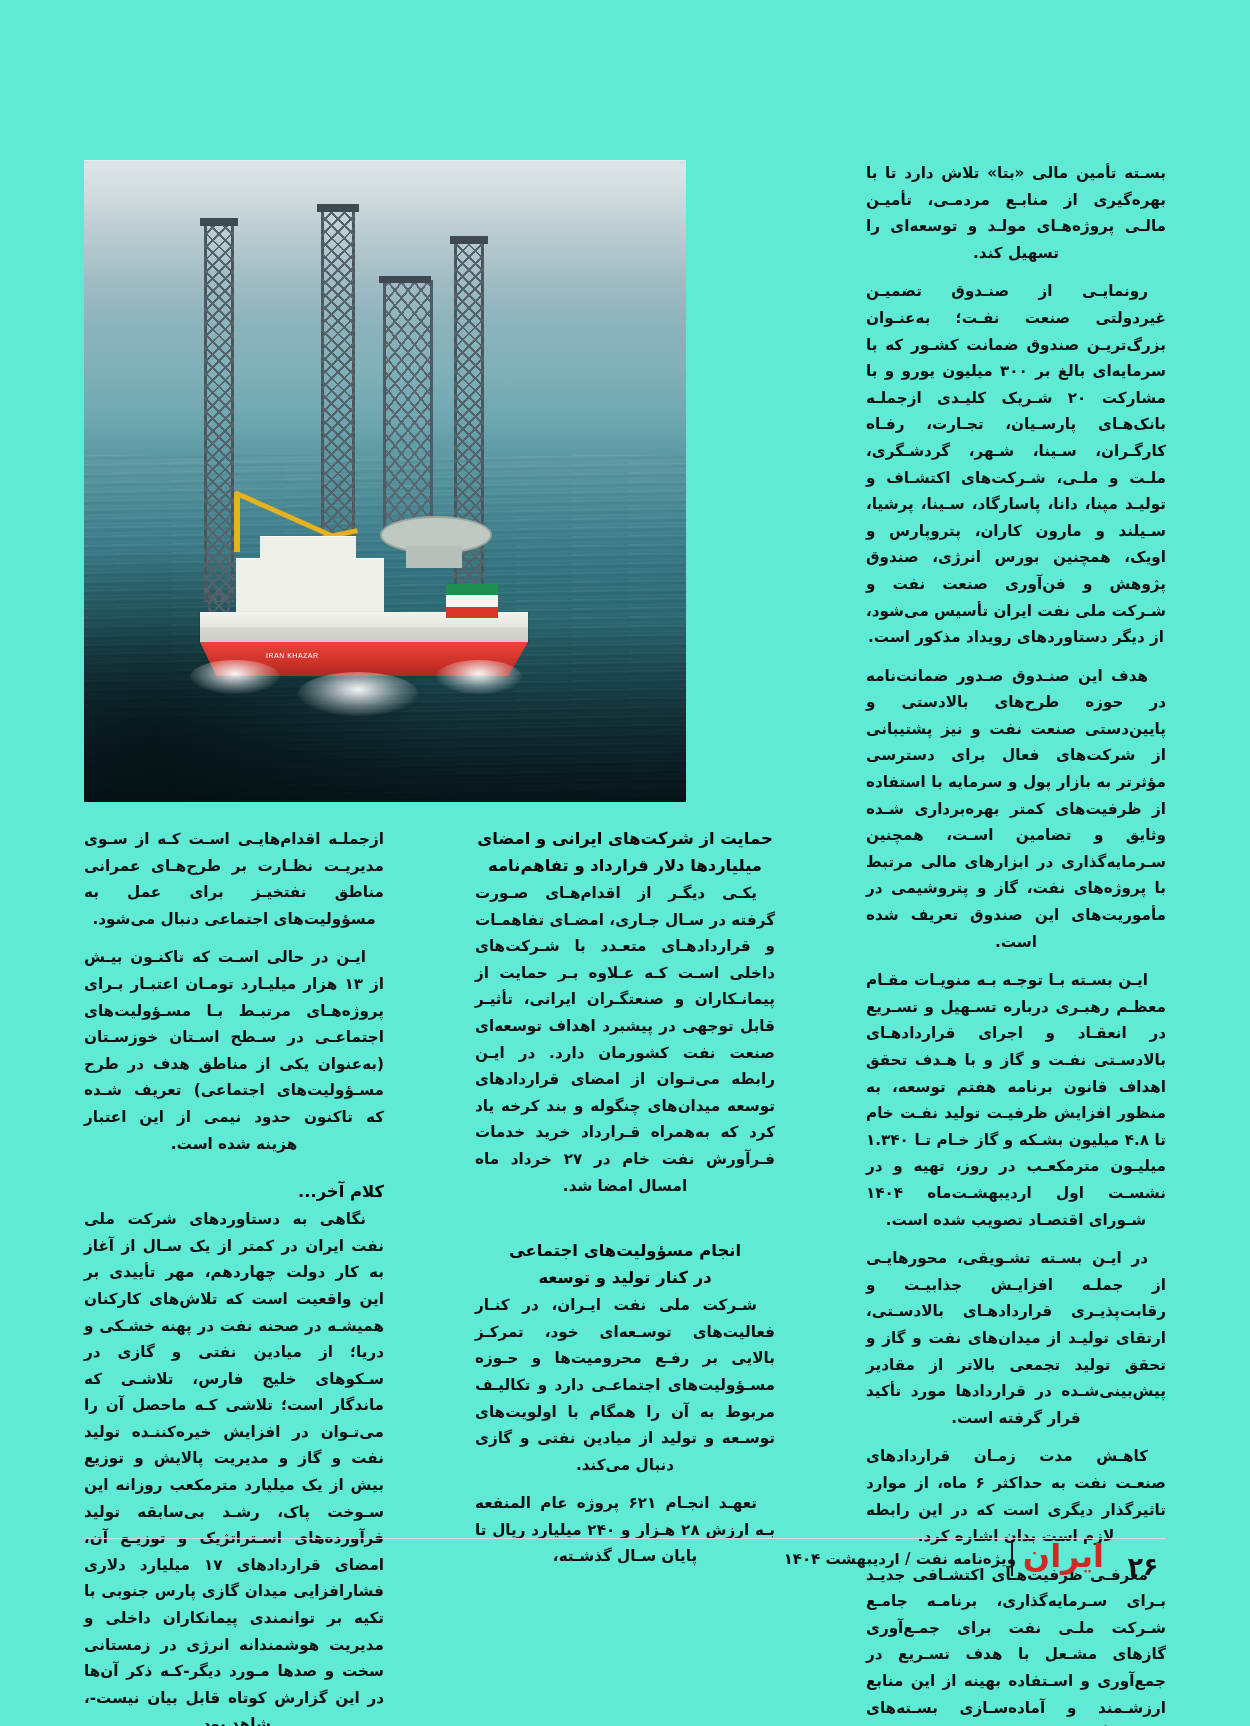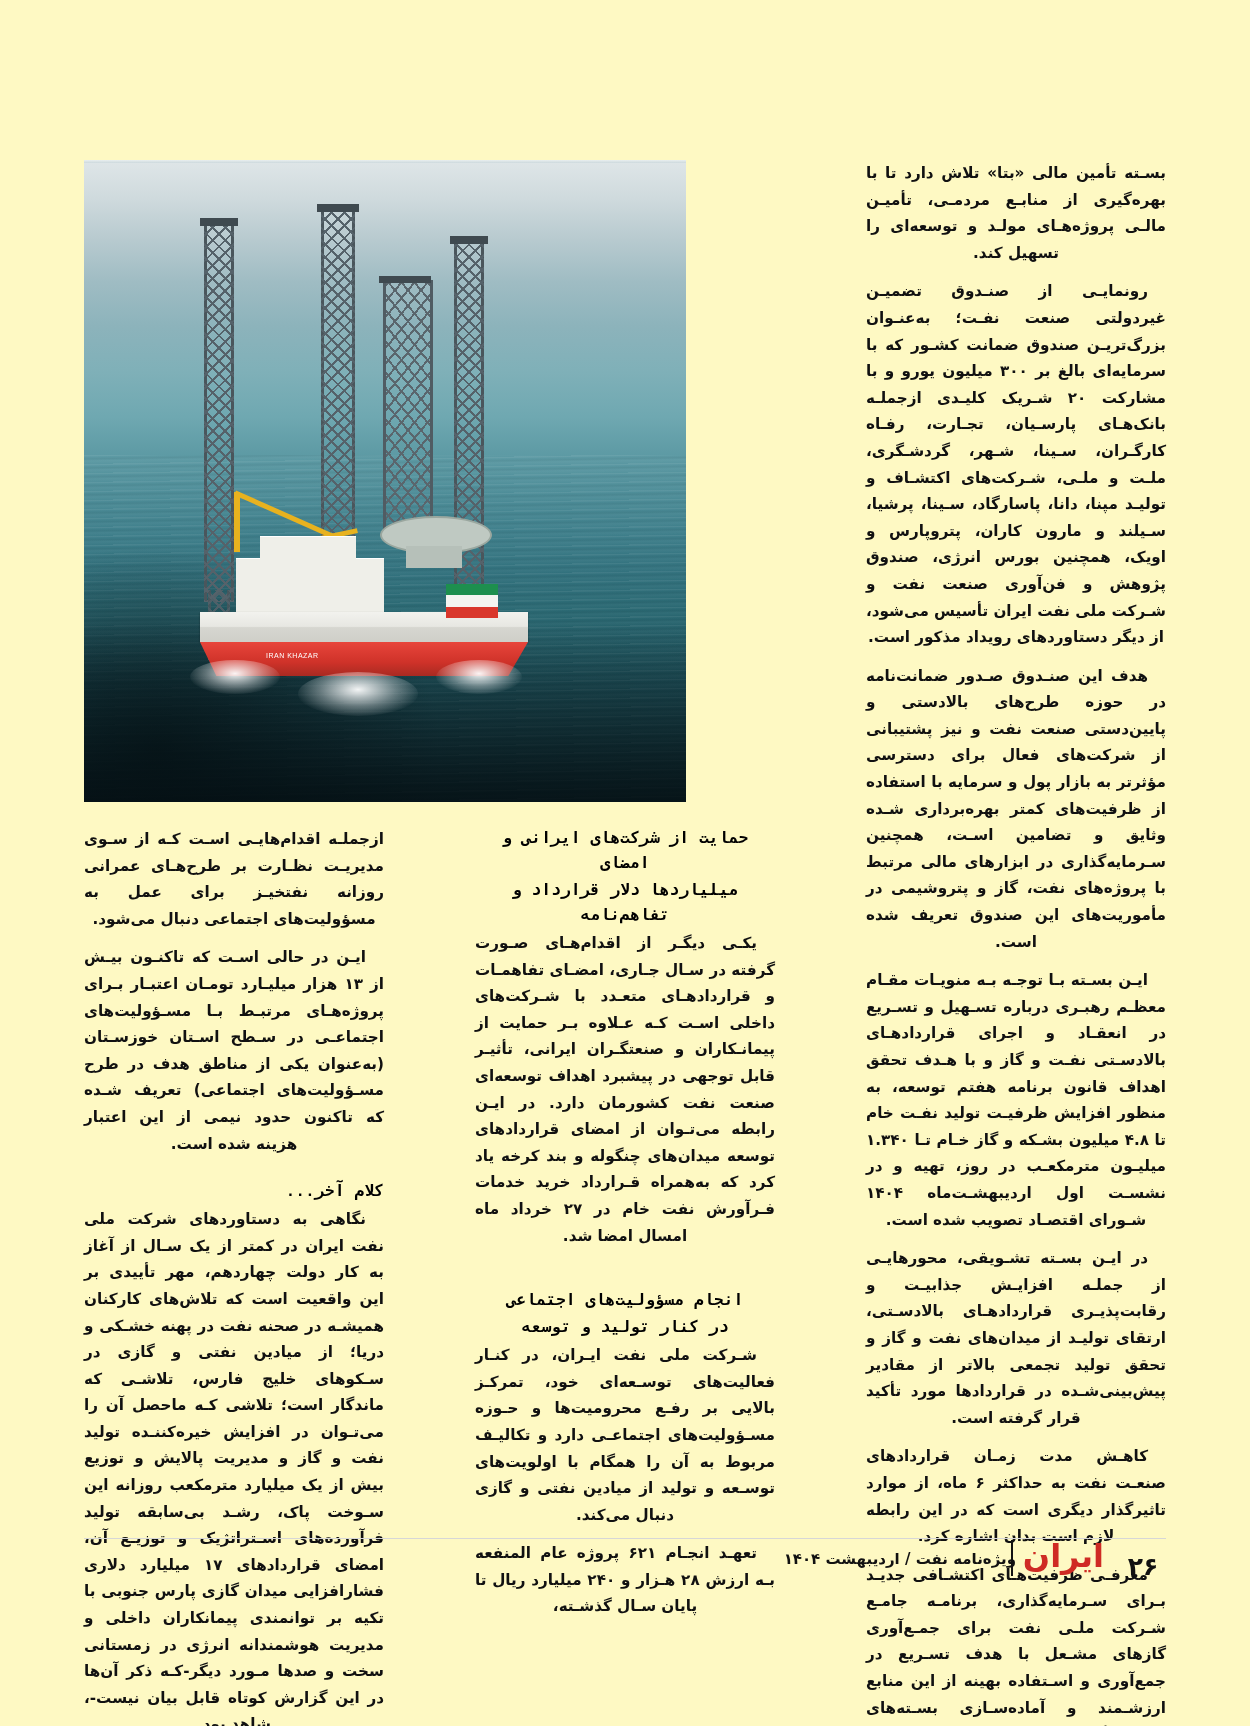--- a/index.html
+++ b/index.html
@@ -5,21 +5,21 @@
   html,body{margin:0;padding:0;}
   body{
     width:1250px;height:1726px;
     background:#ffffff;
     font-family:"DejaVu Sans","Liberation Sans",sans-serif;
     position:relative;
     overflow:hidden;
   }
   .page{
     position:absolute;inset:0;
-    background:#fef9c3;
+    background:#5eead4;
   }
 
   
   .photo-wrap{
     position:absolute;
     left:84px;top:160px;
     width:602px;height:642px;
     overflow:hidden;
     background:#8aa7b0;
   }
@@ -129,21 +129,20 @@
   p.body.indent{text-indent:18px;}
   p.body + p.body{margin-top:12px;}
 
   h2.subhead{
     margin:0 0 2px 0;
     font-size:16.4px;
     line-height:25px;
     font-weight:800;
     color:#000;
     text-align:center;
-    font-family:Liberation Mono, monospace;
   }
   h2.subhead.lead{margin-top:0;}
   h2.subhead.gap{margin-top:39px;}
   h2.subhead.gap-sm{margin-top:22px;}
 
   
   .footer{
     position:absolute;
     left:84px;right:84px;bottom:128px;
     height:60px;
@@ -245,21 +244,21 @@
     <h2 class="subhead">میلیاردها دلار قرارداد و تفاهم‌نامه</h2>
     <p class="body indent">یکـی دیگـر از اقدام‌هـای صـورت گرفته در سـال جـاری، امضـای تفاهمـات و قراردادهـای متعـدد با شـرکت‌های داخلی اسـت کـه عـلاوه بـر حمایت از پیمانـکاران و صنعتگـران ایرانی، تأثیـر قابل توجهی در پیشبرد اهداف توسعه‌ای صنعت نفت کشورمان دارد. در ایـن رابطه می‌تـوان از امضای قراردادهای توسعه میدان‌های چنگوله و بند کرخه یاد کرد که به‌همراه قـرارداد خرید خدمات فـرآورش نفت خام در ۲۷ خرداد ماه امسال امضا شد.</p>
 
     <h2 class="subhead gap">انجام مسؤولیت‌های اجتماعی</h2>
     <h2 class="subhead">در کنار تولید و توسعه</h2>
     <p class="body indent">شـرکت ملی نفت ایـران، در کنـار فعالیت‌های توسـعه‌ای خود، تمرکـز بالایی بر رفـع محرومیت‌ها و حـوزه مسـؤولیت‌های اجتماعـی دارد و تکالیـف مربوط به آن را همگام با اولویت‌های توسـعه و تولید از میادین نفتی و گازی دنبال می‌کند.</p>
     <p class="body indent">تعهـد انجـام ۶۲۱ پروژه عام المنفعه بـه ارزش ۲۸ هـزار و ۲۴۰ میلیارد ریال تا پایان سـال گذشـته،</p>
   </div>
 
   <div style="position:absolute;right:866px;top:826px;width:300px;">
-    <p class="body">ازجملـه اقدام‌هایـی اسـت کـه از سـوی مدیریـت نظـارت بر طرح‌هـای عمرانی روزانه نفتخیـز برای عمل به مسؤولیت‌های اجتماعی دنبال می‌شود.</p>
+    <p class="body">ازجملـه اقدام‌هایـی اسـت کـه از سـوی مدیریـت نظـارت بر طرح‌هـای عمرانی مناطق نفتخیـز برای عمل به مسؤولیت‌های اجتماعی دنبال می‌شود.</p>
     <p class="body indent">ایـن در حالی اسـت که تاکنـون بیـش از ۱۳ هزار میلیـارد تومـان اعتبـار بـرای پروژه‌هـای مرتبـط بـا مسـؤولیت‌های اجتماعـی در سـطح اسـتان خوزسـتان (به‌عنوان یکی از مناطق هدف در طرح مسـؤولیت‌های اجتماعی) تعریف شـده که تاکنون حدود نیمی از این اعتبار هزینه شده است.</p>
 
     <h2 class="subhead gap-sm" style="text-align:right;">کلام آخر...</h2>
     <p class="body indent">نگاهی به دستاوردهای شرکت ملی نفت ایران در کمتر از یک سـال از آغاز به کار دولت چهاردهم، مهر تأییدی بر این واقعیت است که تلاش‌های کارکنان همیشـه در صحنه نفت در پهنه خشـکی و دریا؛ از میادین نفتی و گازی در سـکوهای خلیج فارس، تلاشـی که ماندگار است؛ تلاشی کـه ماحصل آن را می‌تـوان در افزایش خیره‌کننـده تولید نفت و گاز و مدیریت پالایش و توزیع بیش از یک میلیارد مترمکعب روزانه این سـوخت پاک، رشـد بی‌سابقه تولید فرآورده‌های اسـتراتژیک و توزیـع آن، امضای قراردادهای ۱۷ میلیارد دلاری فشارافزایی میدان گازی پارس جنوبی با تکیه بر توانمندی پیمانکاران داخلی و مدیریت هوشمندانه انرژی در زمستانی سخت و صدها مـورد دیگر-کـه ذکر آن‌ها در این گزارش کوتاه قابل بیان نیست-، شاهد بود.</p>
   </div>
 
   <div class="footer">
     <div class="footer-rule"></div>
 
     <div class="page-num-box">

